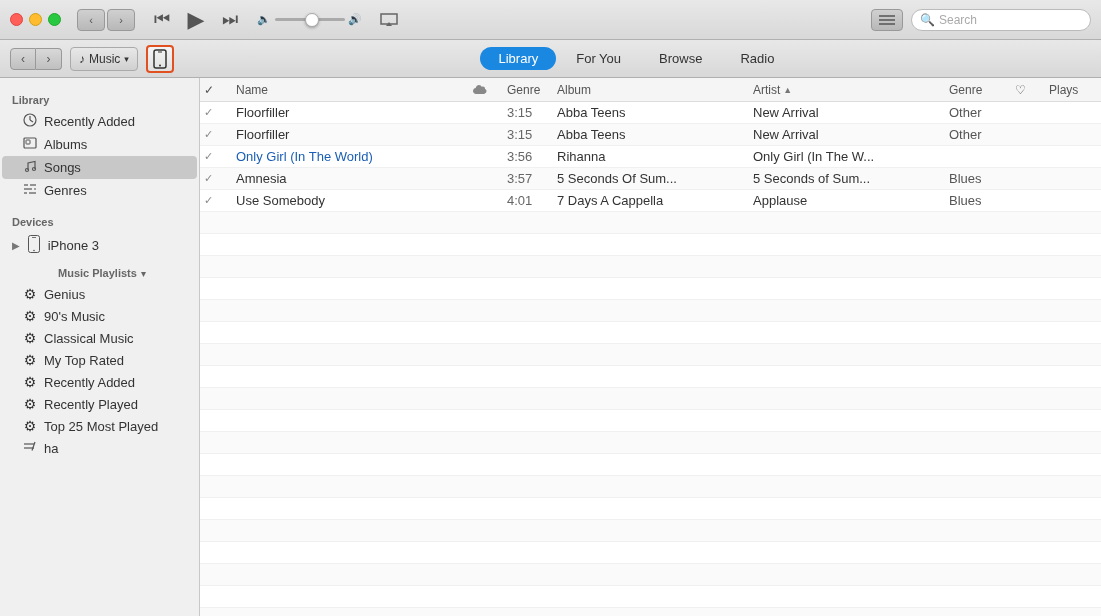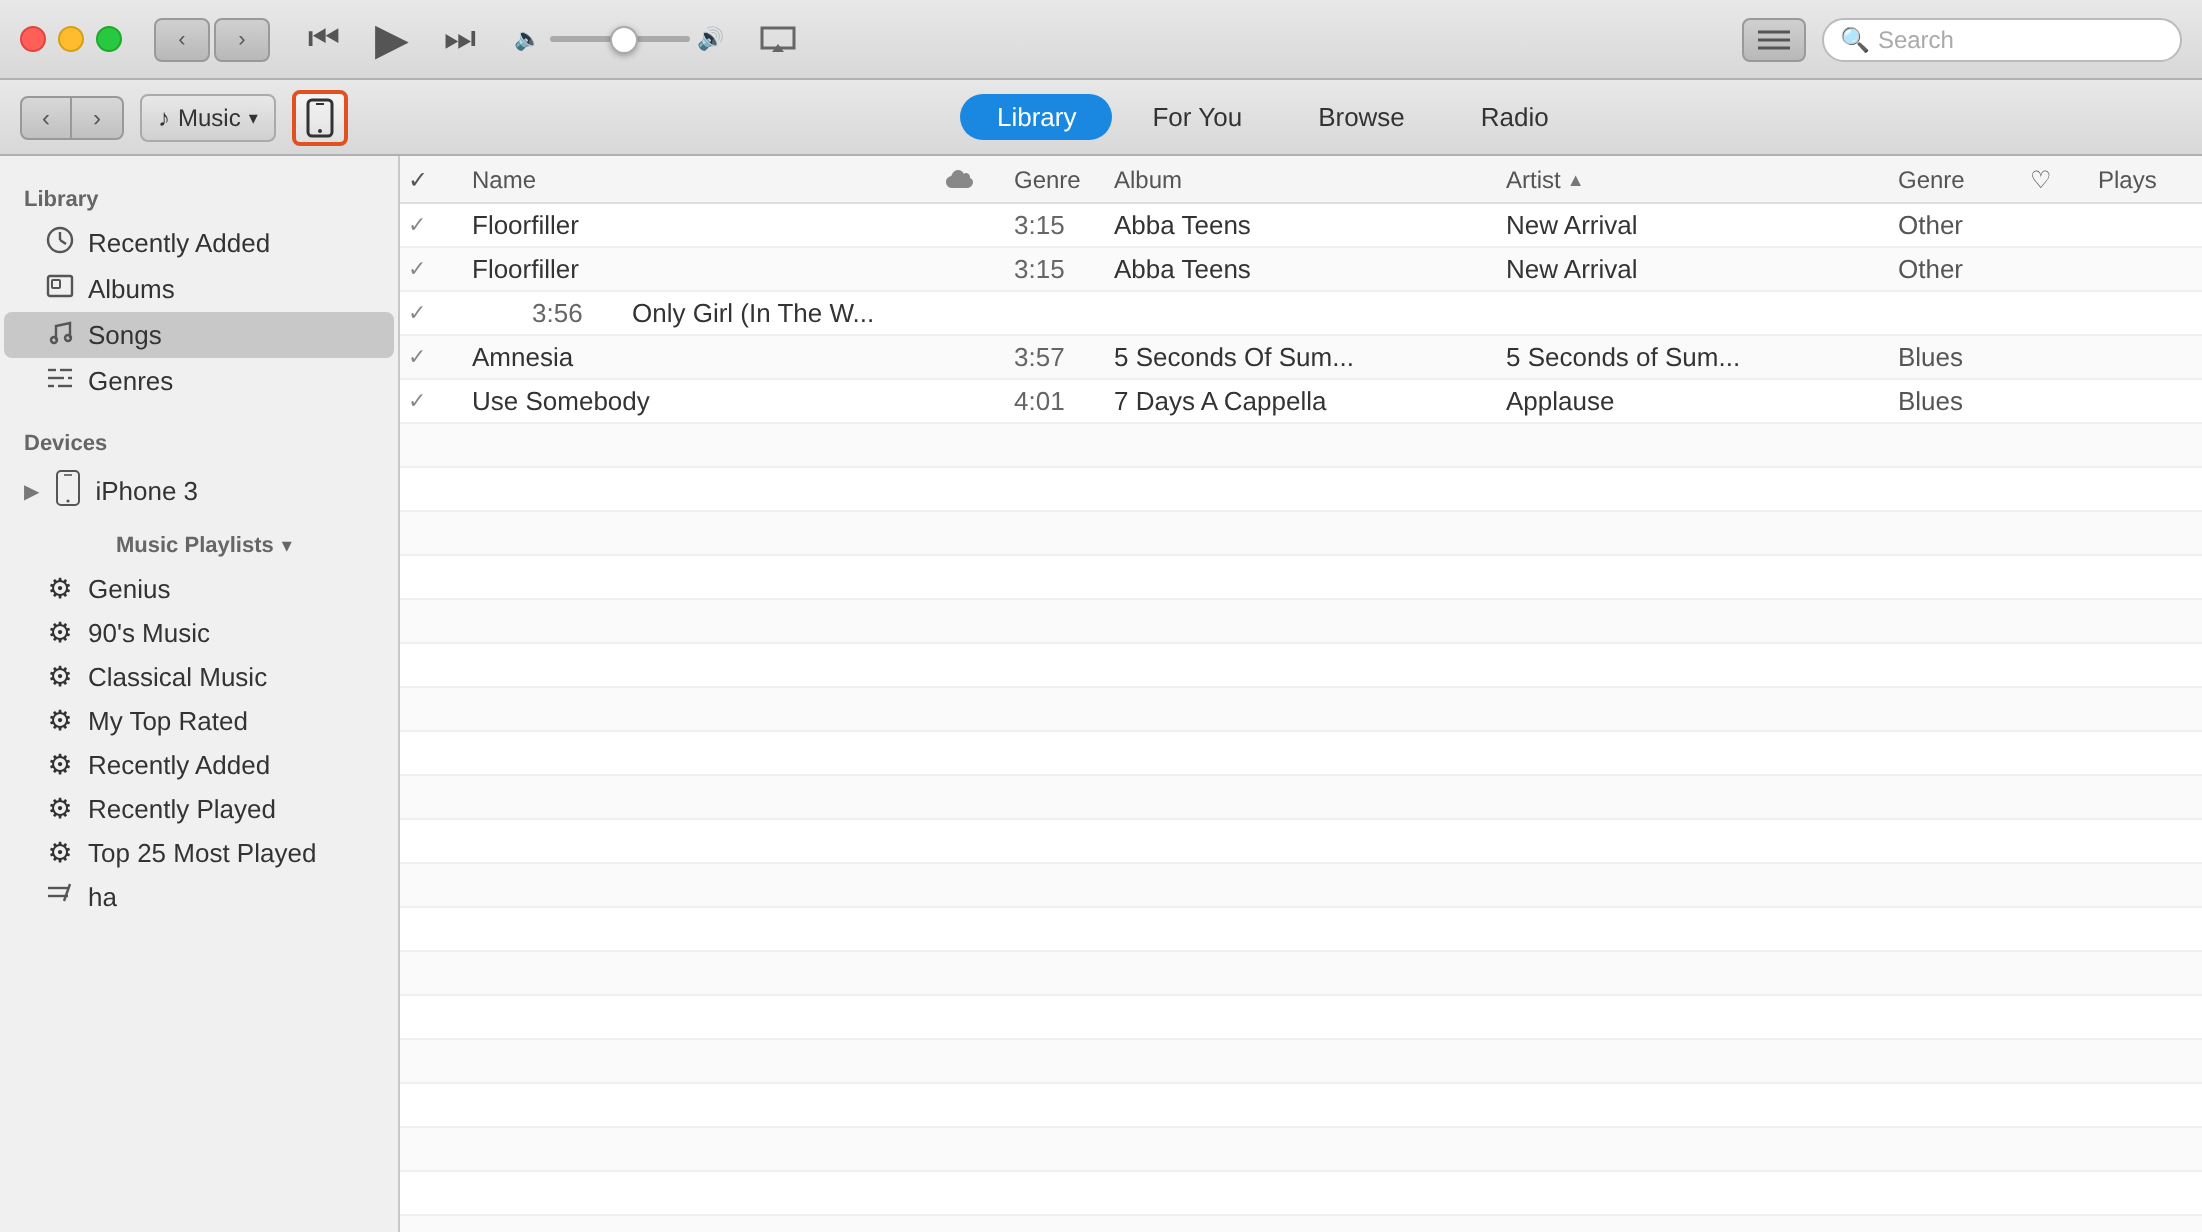--- a/index.html
+++ b/index.html
@@ -623,22 +623,26 @@
       <div class="td time-col">3:15</div>
       <div class="td artist-col">Abba Teens</div>
       <div class="td album-col">New Arrival</div>
       <div class="td genre-col">Other</div>
       <div class="td heart-col"></div>
       <div class="td plays-col"></div>
     </div>
 
     <div class="table-row">
       <div class="td check-col">✓</div>
+      <div class="td name-col">
+        <a class="name-link">Only Girl (In The World)</a>
+      </div>
       <div class="td cloud-col"></div>
       <div class="td time-col">3:56</div>
+      <div class="td artist-col">Rihanna</div>
       <div class="td album-col">Only Girl (In The W...</div>
       <div class="td genre-col"></div>
       <div class="td heart-col"></div>
       <div class="td plays-col"></div>
     </div>
 
     <div class="table-row alt">
       <div class="td check-col">✓</div>
       <div class="td name-col">Amnesia</div>
       <div class="td cloud-col"></div>

